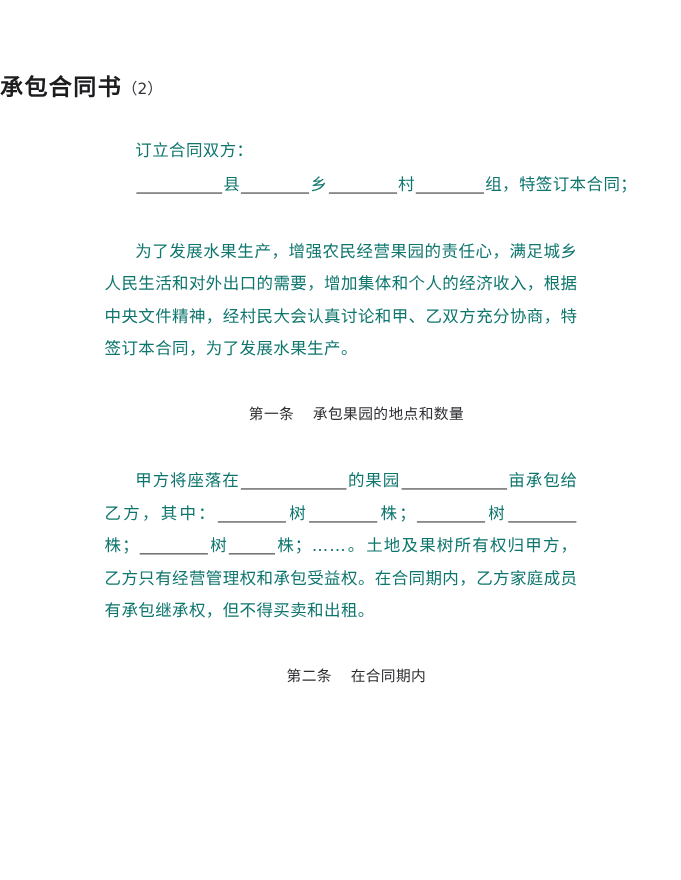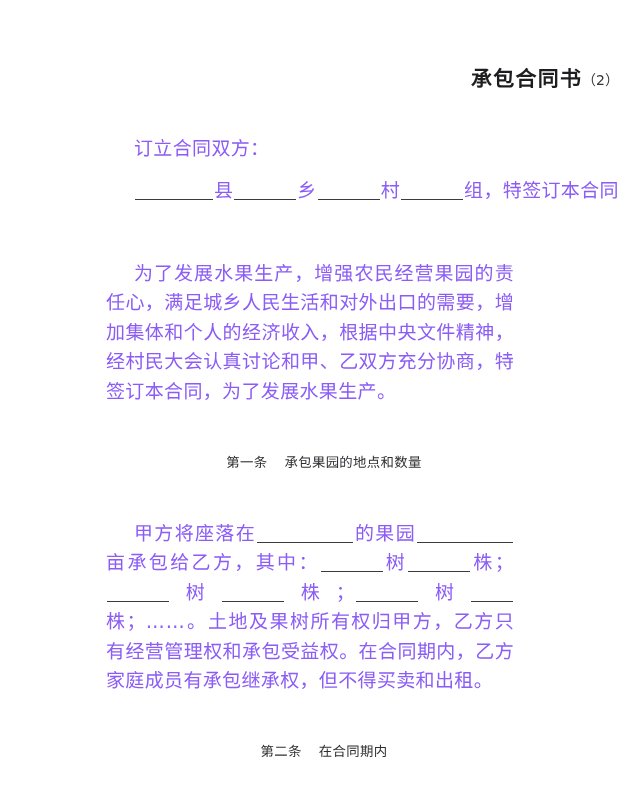--- a/index.html
+++ b/index.html
@@ -24,21 +24,21 @@
     background: #ffffff;
     box-sizing: border-box;
   }
 
   
   .doc-title {
     position: absolute;
     top: 66px;
     left: 0;
     width: 619px;
-    text-align: right;
+    text-align: left;
     font-size: 21px;
     font-weight: bold;
     letter-spacing: 1.2px;
     color: #1d1d20;
     line-height: 1.25;
     white-space: nowrap;
   }
   .doc-title .title-main {
     font-weight: bold;
   }
@@ -52,27 +52,27 @@
 
   
   .body-block {
     position: absolute;
     left: 94px;
     width: 432px;
     top: 122px;
   }
 
   .para {
-    font-size: 19px;
+    font-size: 15px;
     line-height: 29.5px;
     letter-spacing: 0.35px;
-    color: #8b5cf6;
+    color: #0f766e;
     text-align: justify;
     text-justify: inter-ideograph;
-    margin: 12px;
+    margin: 1px;
   }
   .para.indent {
     text-indent: 28px;
   }
   .spacer-line {
     height: 29.5px;
   }
 
   
   .clause-head {

